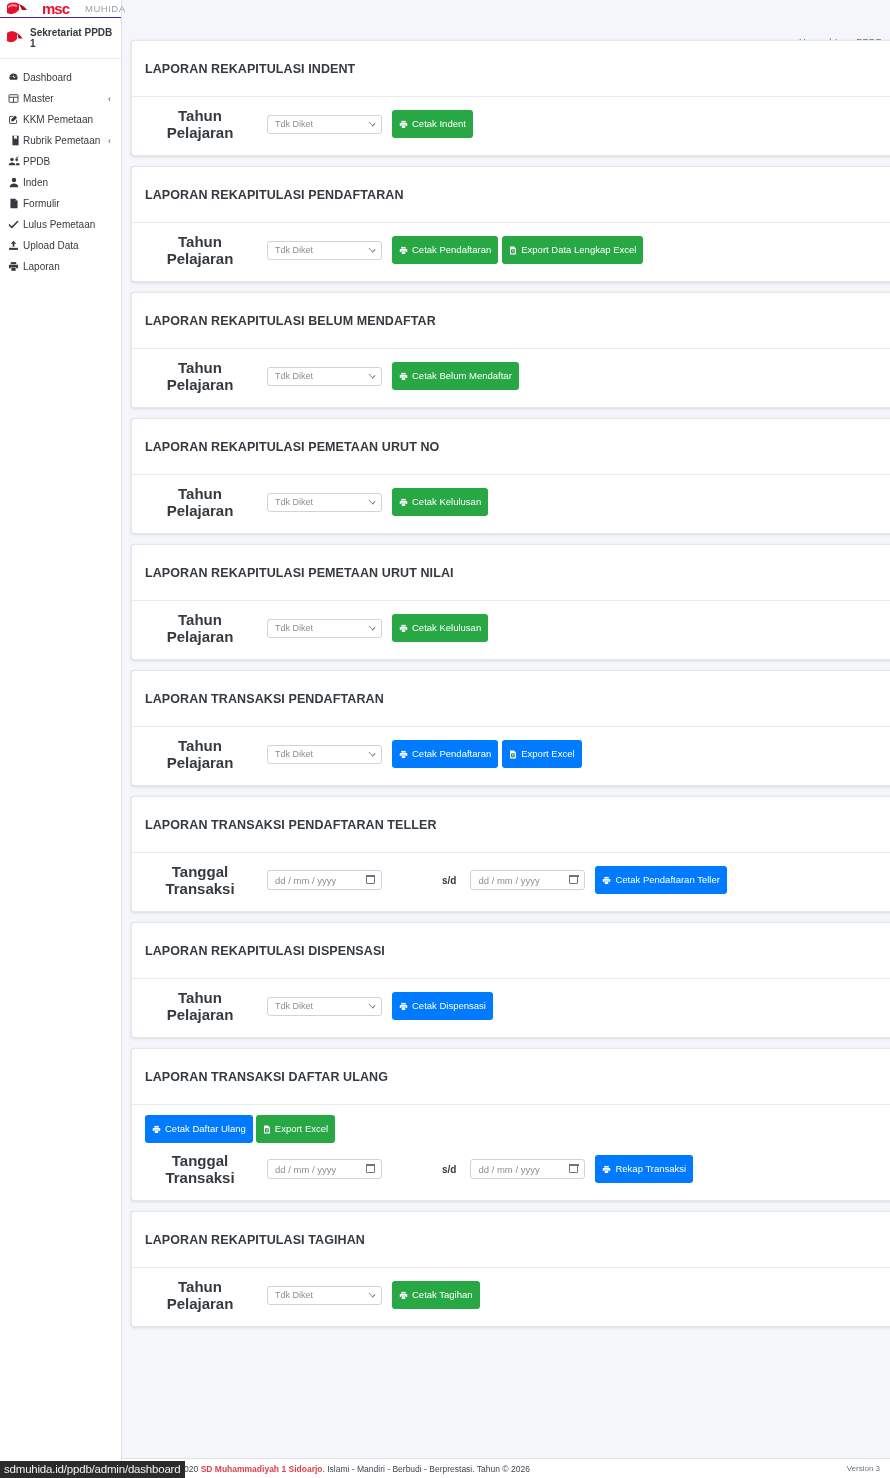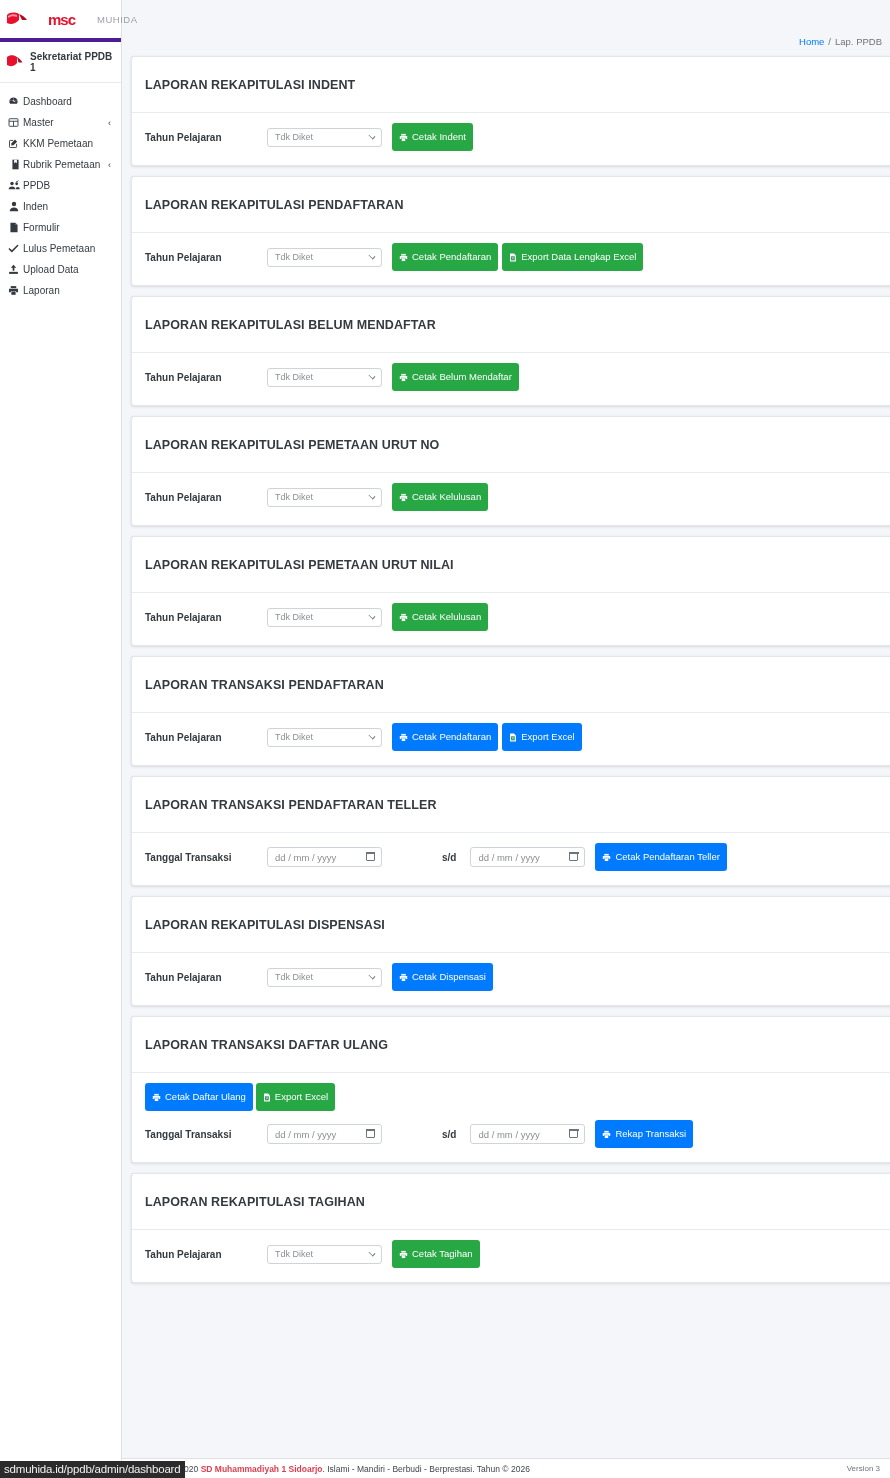--- a/index.html
+++ b/index.html
@@ -16,26 +16,26 @@
 
   
   .sidebar {
     position: absolute; left: 0; top: 0;
     width: 122px; height: 1478px;
     background: #ffffff;
     border-right: 1px solid #dee2e6;
     z-index: 20;
   }
   .brand {
-    height: 42px;
+    height: 18px;
     display: flex; align-items: center;
     padding: 0 6px;
-    border-bottom: 4px solid #4c1d95;
+    border-bottom: 1px solid #4c1d95;
     background: #fff;
-    gap: 20px;
+    gap: 14px;
   }
   .logo-mark {
     width: 22px; height: 16px;
     position: relative; flex: 0 0 auto;
   }
   .logo-mark svg { display:block; }
   .brand-msc {
     font-weight: 800; font-size: 15px; letter-spacing: -1px;
     color: #e8112d; line-height: 1;
   }
@@ -94,21 +94,21 @@
     padding-right: 8px;
     font-size: 9.5px;
     background: #f4f6f9;
   }
   .bc-link { color: #007bff; cursor: pointer; }
   .bc-sep { color: #6c757d; margin: 0 4px; }
   .bc-cur { color: #6c757d; }
 
   
   .content {
-    position: absolute; left: 122px; top: 56px;
+    position: absolute; left: 122px; top: 40px;
     width: 768px; height: 1422px;
     background: #f4f6f9;
     padding: 0 0 0 9px;
   }
   .card {
     background: #ffffff;
     border: 1px solid #e3e6ea;
     border-radius: 3px;
     box-shadow: 0 0 1px rgba(0,0,0,.10), 0 1px 3px rgba(0,0,0,.10);
     margin-bottom: 10px;
@@ -122,22 +122,22 @@
     font-size: 12.5px; font-weight: 700; color: #343a40;
     letter-spacing: 0.1px; text-transform: uppercase;
   }
   .card-body { padding: 10px 13px 14px 13px; }
 
   .form-row {
     display: flex; align-items: center;
   }
   .form-label {
     width: 122px; flex: 0 0 122px;
-    text-align: left; padding-right: 12px;
-    font-size: 10px; font-weight: 700; color: #343a40;
+    text-align: center; padding-right: 12px;
+    font-size: 15px; font-weight: 700; color: #343a40;
   }
   .ctl-select {
     width: 115px; height: 19px;
     border: 1px solid #ced4da; border-radius: 3px;
     background: #fff;
     font-size: 9px; color: #8a8f94;
     padding: 0 0 0 7px;
     display: flex; align-items: center;
     position: relative;
     cursor: pointer;

